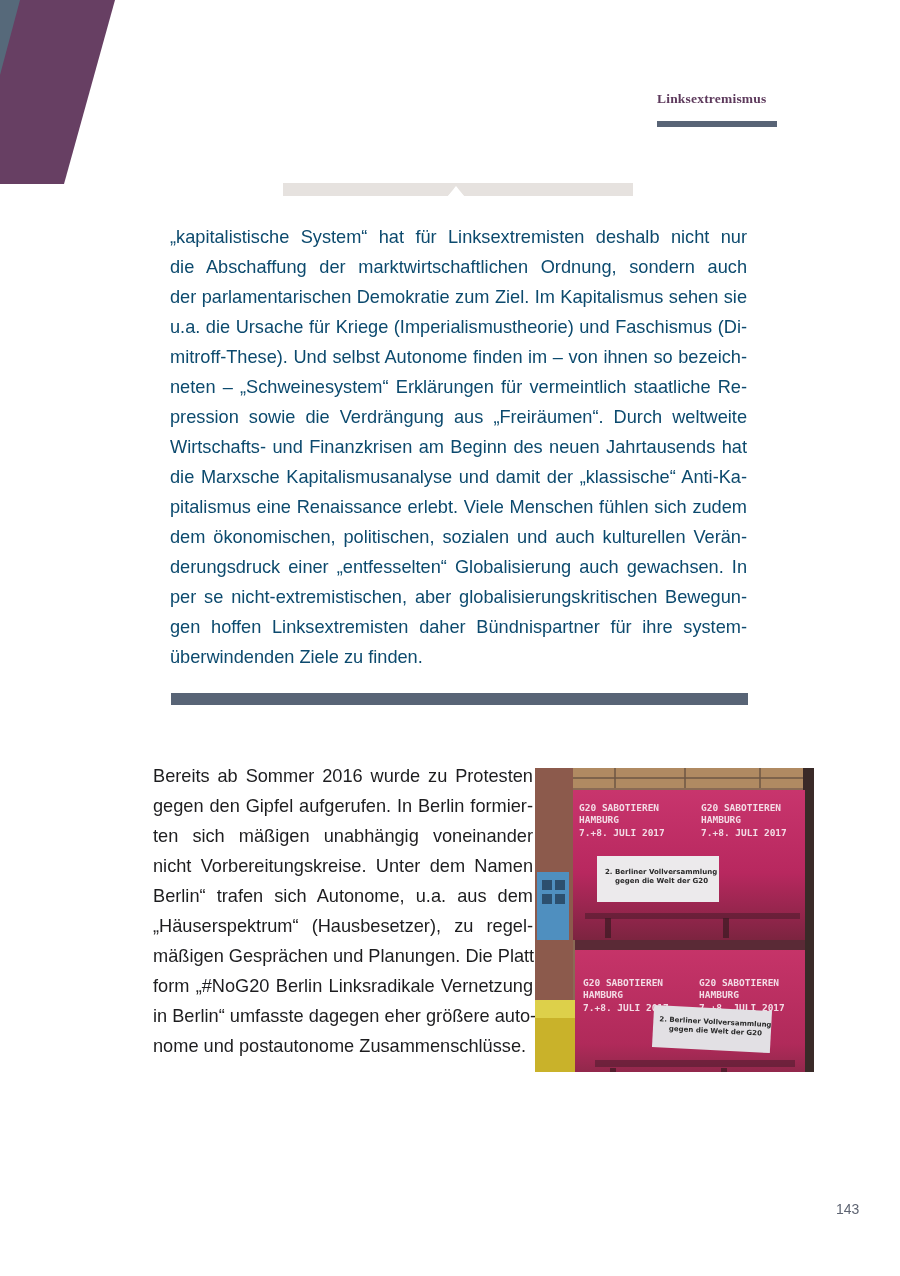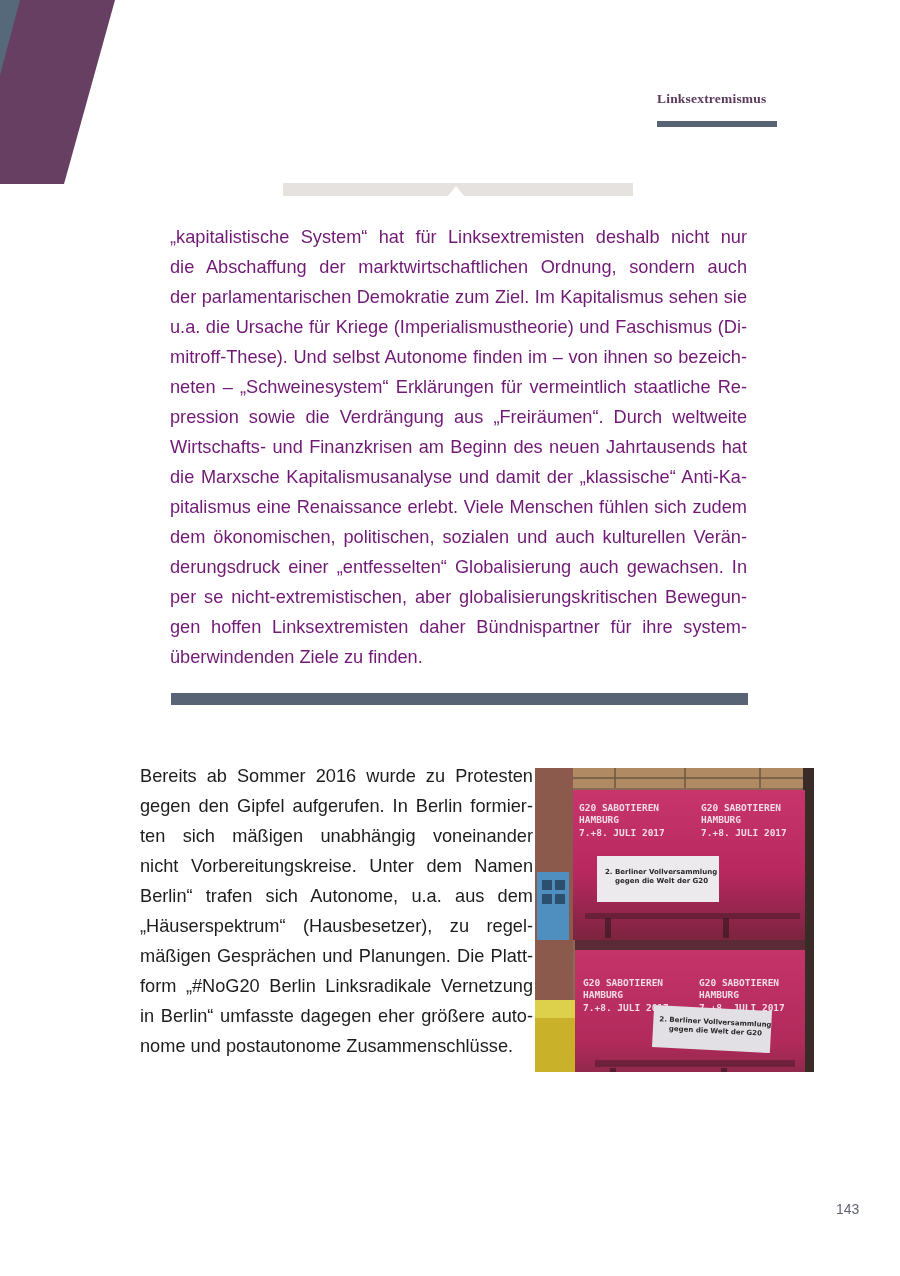--- a/index.html
+++ b/index.html
@@ -9,42 +9,42 @@
   .section-label{position:absolute;left:657px;top:91px;font-size:13.5px;font-weight:bold;
        letter-spacing:0.2px;font-family:Liberation Serif, serif;}
   .section-bar{position:absolute;left:657px;top:121px;width:120px;height:6px;}
   .notch-bar{position:absolute;left:283px;top:183px;width:350px;height:13px;}
   .box-text{position:absolute;left:170px;top:222px;width:577px;font-size:18.2px;line-height:30px;
        text-align:justify;hyphens:manual;}
   .box-text .ln{display:block;text-align:justify;text-align-last:justify;white-space:nowrap;}
   .box-text .ln.last{text-align-last:left;}
   .box-bottom-bar{position:absolute;left:171px;top:693px;width:577px;height:12px;}
   .body-text{position:absolute;left:140px;top:761px;width:393px;font-size:18.2px;line-height:30px;}
-  .body-text .ln{display:block;text-align:justify;text-align-last:justify;white-space:nowrap;}
+  .body-text .ln{display:block;text-align:justify;text-align-last:justify;white-space:nowrap;margin-left:13px;}
   .body-text .ln.last{text-align-last:left;}
   .photo{position:absolute;left:535px;top:768px;width:279px;height:304px;overflow:hidden;}
   .page-number{position:absolute;left:836px;top:1201px;font-size:14px;}
 </style>
 </head>
 <body>
 
 <svg class="corner" viewBox="0 0 120 184" width="120" height="184">
   <polygon points="0,0 115,0 64,184 0,184" fill="#673f63"></polygon>
   <polygon points="0,0 20,0 0,75" fill="#56697a"></polygon>
 </svg>
 
 <div class="section-label" style="color:#5d3a5c">Linksextremismus</div>
 <div class="section-bar" style="background:#586476"></div>
 
 <svg class="notch-bar" viewBox="0 0 350 13" width="350" height="13">
   <polygon points="0,0 165,0 173,-1 181,0 350,0 350,13 181,13 173,5 165,13 0,13" fill="#e6e2df"></polygon>
   <polygon points="165,13 173,3 181,13" fill="#ffffff"></polygon>
 </svg>
 
-<div class="box-text" style="color:#701a75">
+<div class="box-text" style="color:#0c4a6e">
   <span class="ln">„kapitalistische System“ hat für Linksextremisten deshalb nicht nur</span>
   <span class="ln">die Abschaffung der marktwirtschaftlichen Ordnung, sondern auch</span>
   <span class="ln">der parlamentarischen Demokratie zum Ziel. Im Kapitalismus sehen sie</span>
   <span class="ln">u.a. die Ursache für Kriege (Imperialismustheorie) und Faschismus (Di-</span>
   <span class="ln">mitroff-These). Und selbst Autonome finden im – von ihnen so bezeich-</span>
   <span class="ln">neten – „Schweinesystem“ Erklärungen für vermeintlich staatliche Re-</span>
   <span class="ln">pression sowie die Verdrängung aus „Freiräumen“. Durch weltweite</span>
   <span class="ln">Wirtschafts- und Finanzkrisen am Beginn des neuen Jahrtausends hat</span>
   <span class="ln">die Marxsche Kapitalismusanalyse und damit der „klassische“ Anti-Ka-</span>
   <span class="ln">pitalismus eine Renaissance erlebt. Viele Menschen fühlen sich zudem</span>

